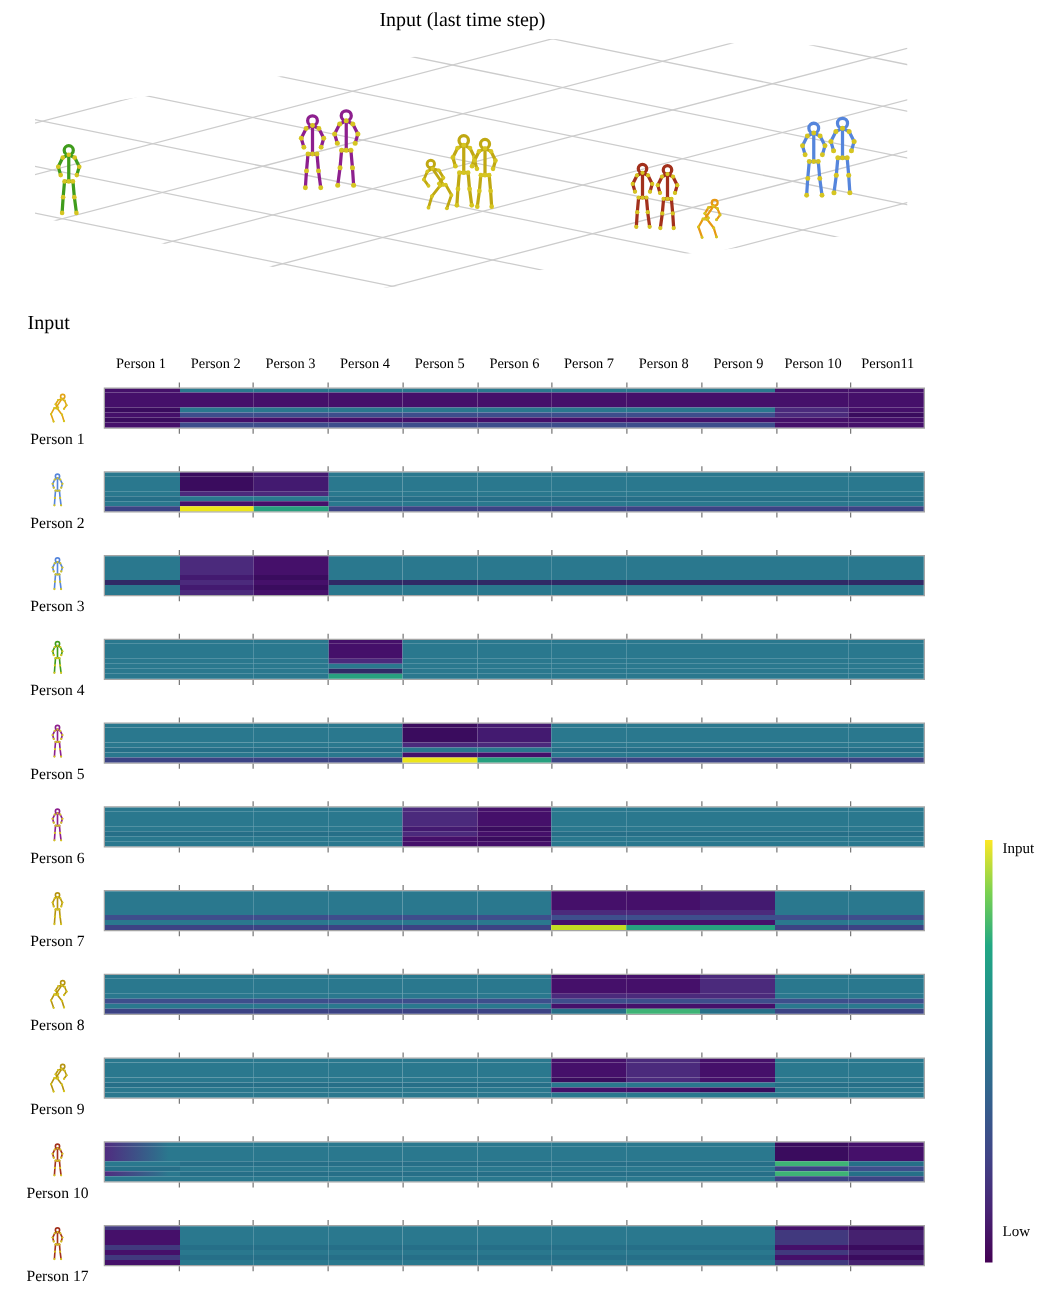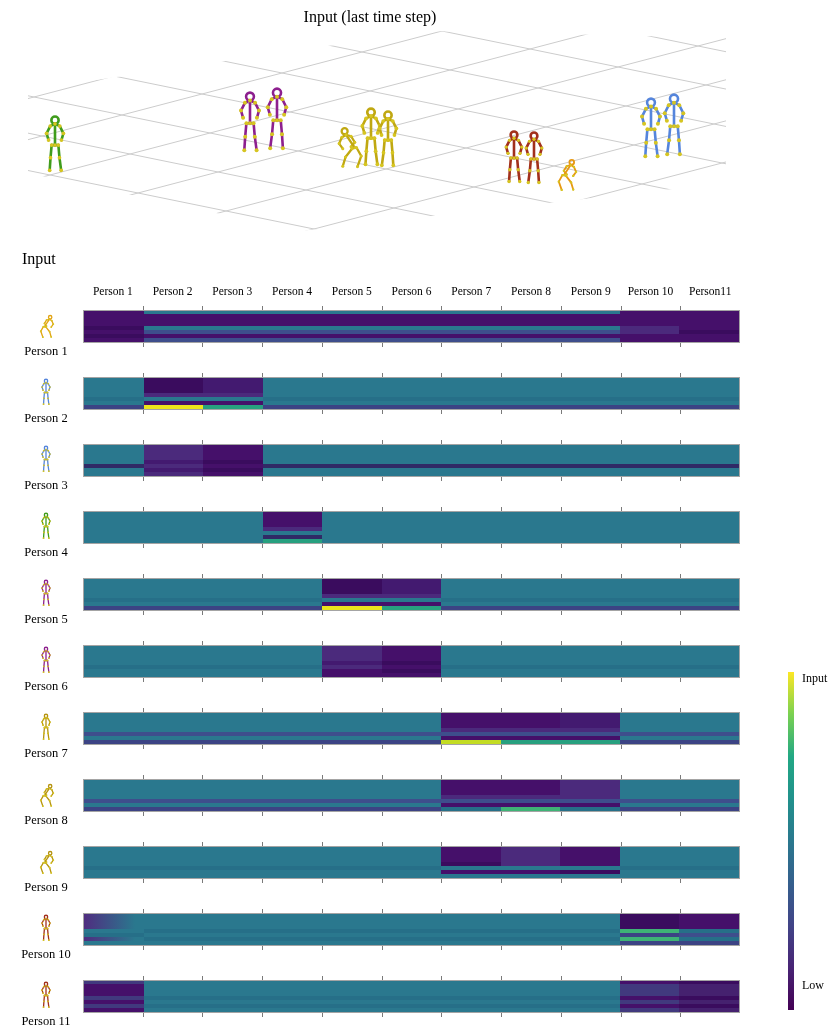--- a/index.html
+++ b/index.html
@@ -1889,21 +1889,21 @@
           <circle cx="19.009999999999998" cy="14.18" r="0.9" fill="#d6c521"></circle>
           <circle cx="24.990000000000002" cy="14.18" r="0.9" fill="#d6c521"></circle>
           <circle cx="20.44" cy="16.52" r="0.9" fill="#d6c521"></circle>
           <circle cx="23.56" cy="16.52" r="0.9" fill="#d6c521"></circle>
           <circle cx="19.92" cy="22.37" r="0.9" fill="#d6c521"></circle>
           <circle cx="24.08" cy="22.37" r="0.9" fill="#d6c521"></circle>
           <circle cx="19.53" cy="28.22" r="0.9" fill="#d6c521"></circle>
           <circle cx="24.86" cy="28.22" r="0.9" fill="#d6c521"></circle>
         </g>
       </svg>
-      <div class="abs row-label" style="top: 1014px;">Person 11</div>
+      <div class="abs row-label" style="top: 1014px;">Person 17</div>
       <div class="abs hm-block" style="top: 980px;">
         <div class="hm-col">
           <div class="hm-cell" style="height: 10%; background: rgb(65, 57, 126);"></div>
           <div class="hm-cell" style="height: 38%; background: rgb(69, 16, 106);"></div>
           <div class="hm-cell" style="height: 13%; background: rgb(65, 57, 126);"></div>
           <div class="hm-cell" style="height: 13%; background: rgb(69, 16, 106);"></div>
           <div class="hm-cell" style="height: 13%; background: rgb(65, 57, 126);"></div>
           <div class="hm-cell" style="height: 13%; background: rgb(69, 16, 106);"></div>
         </div>
         <div class="hm-col">

